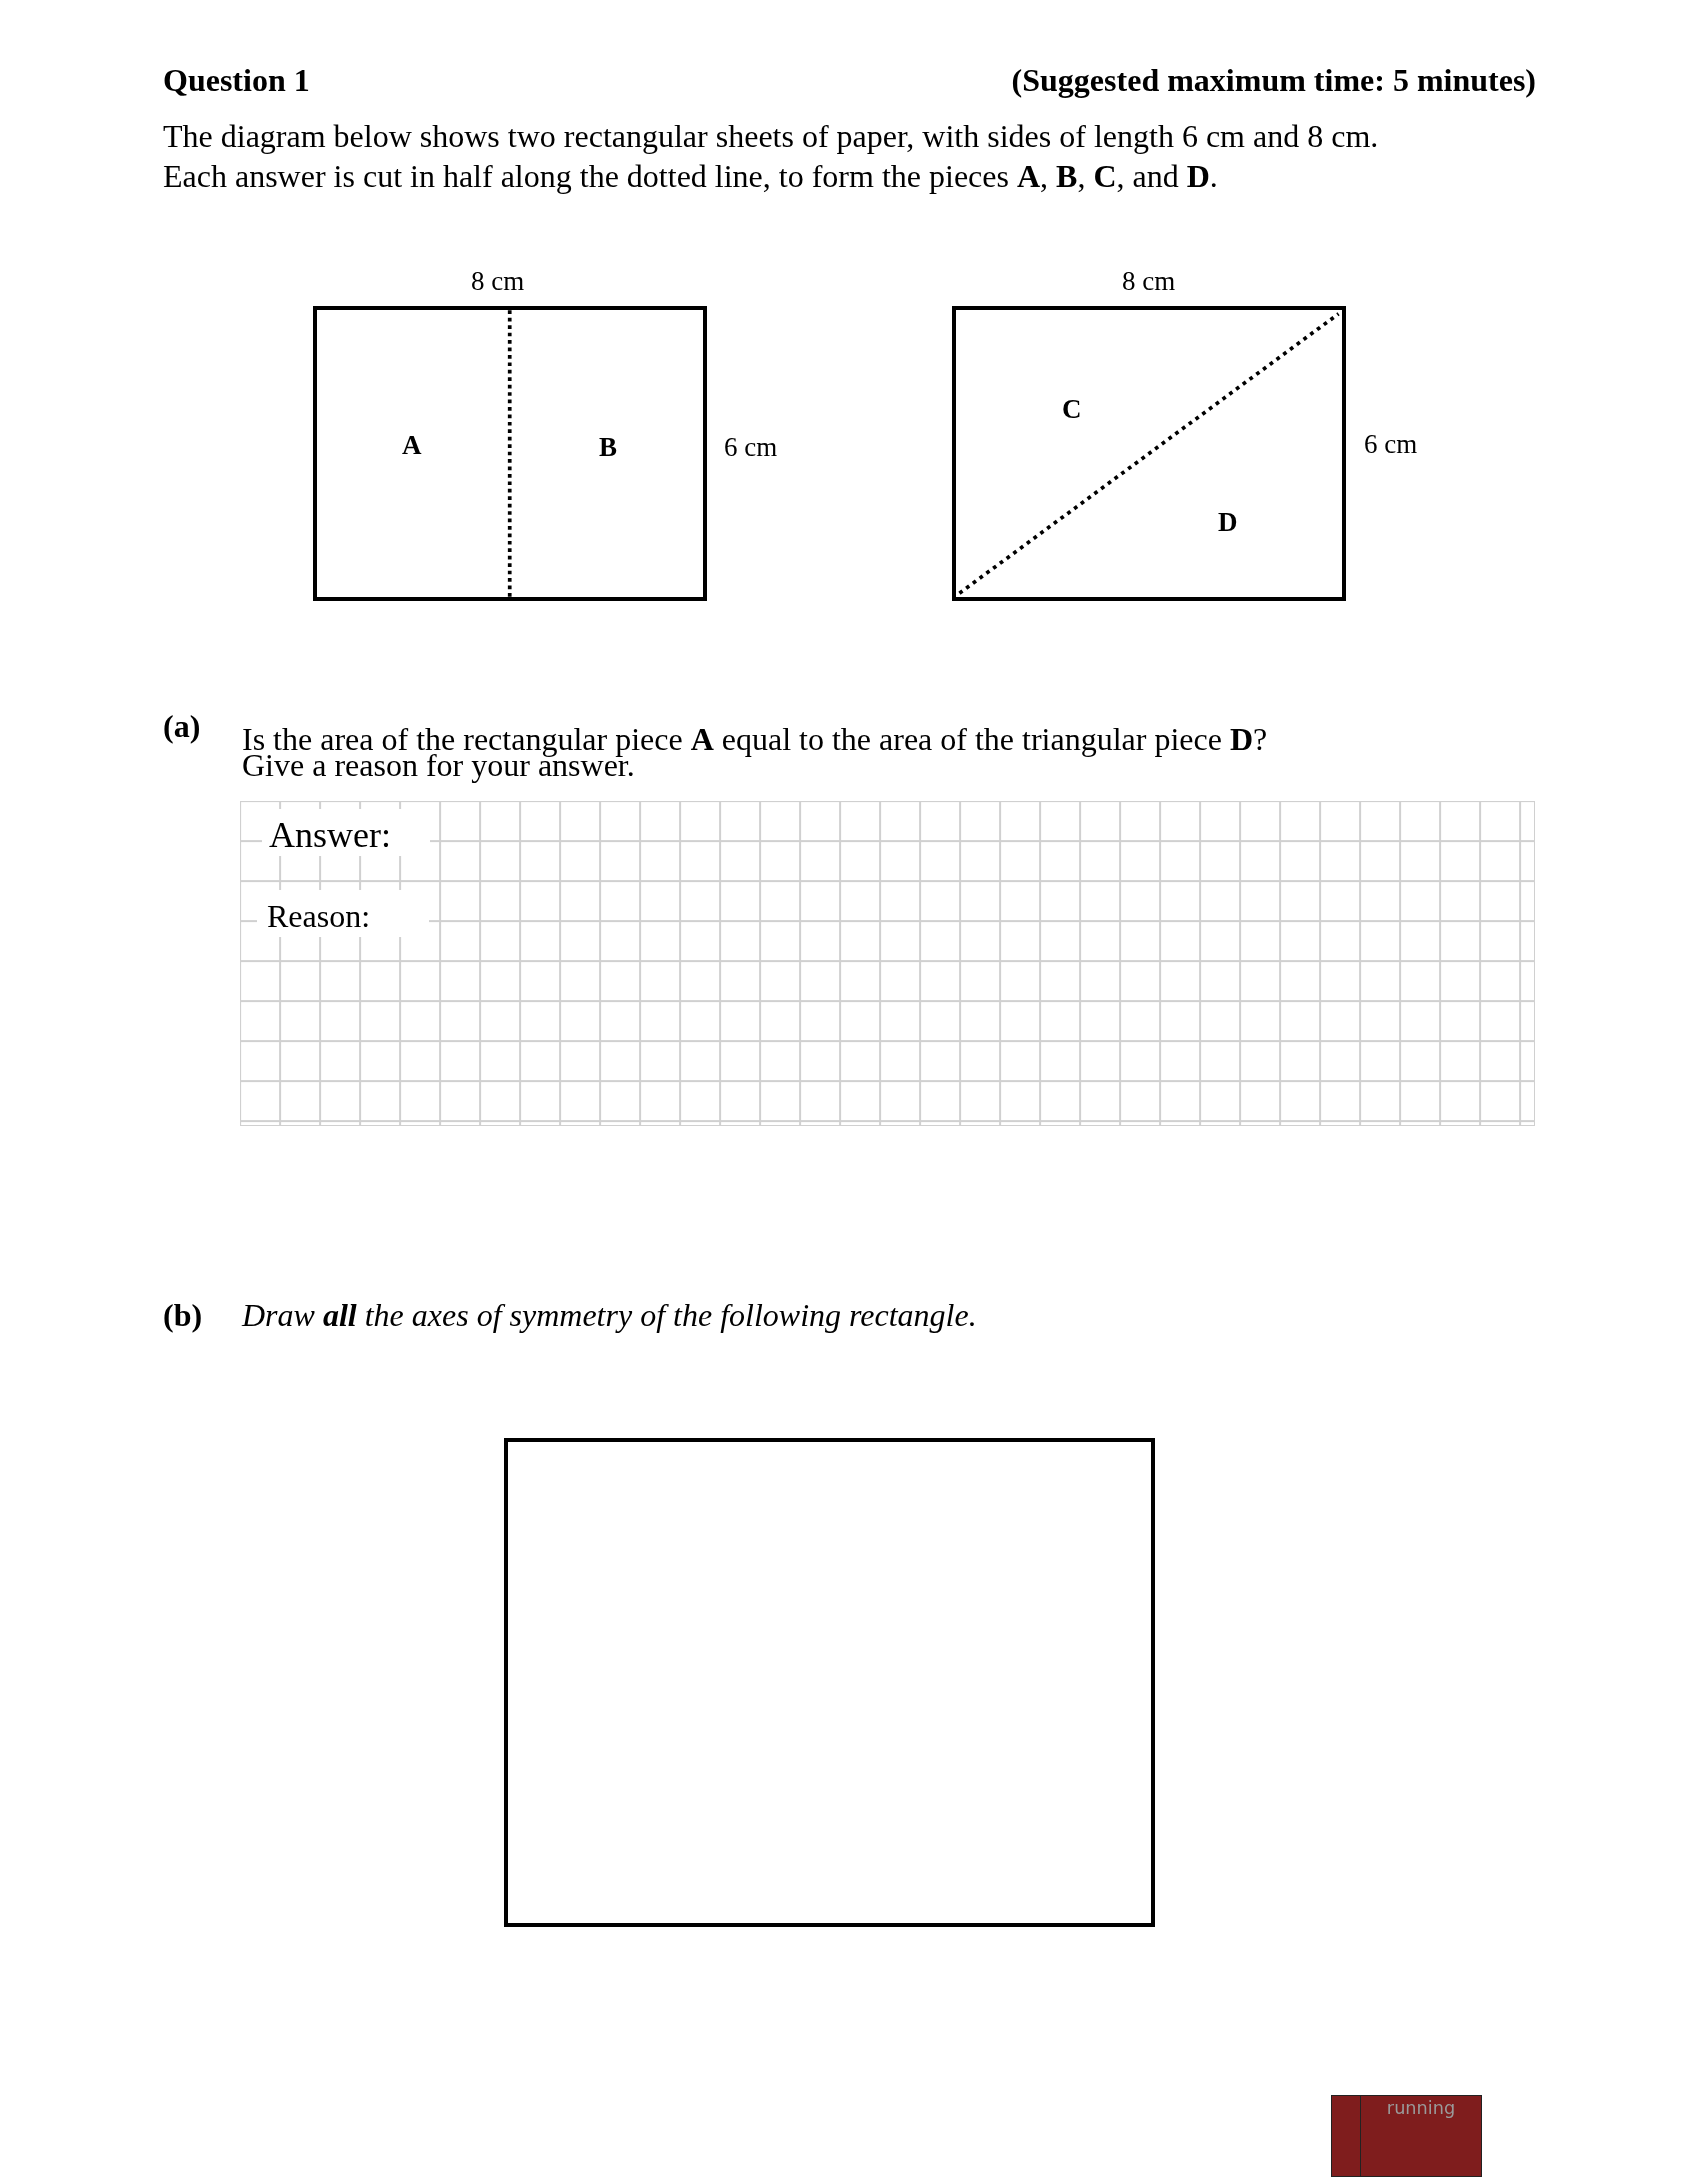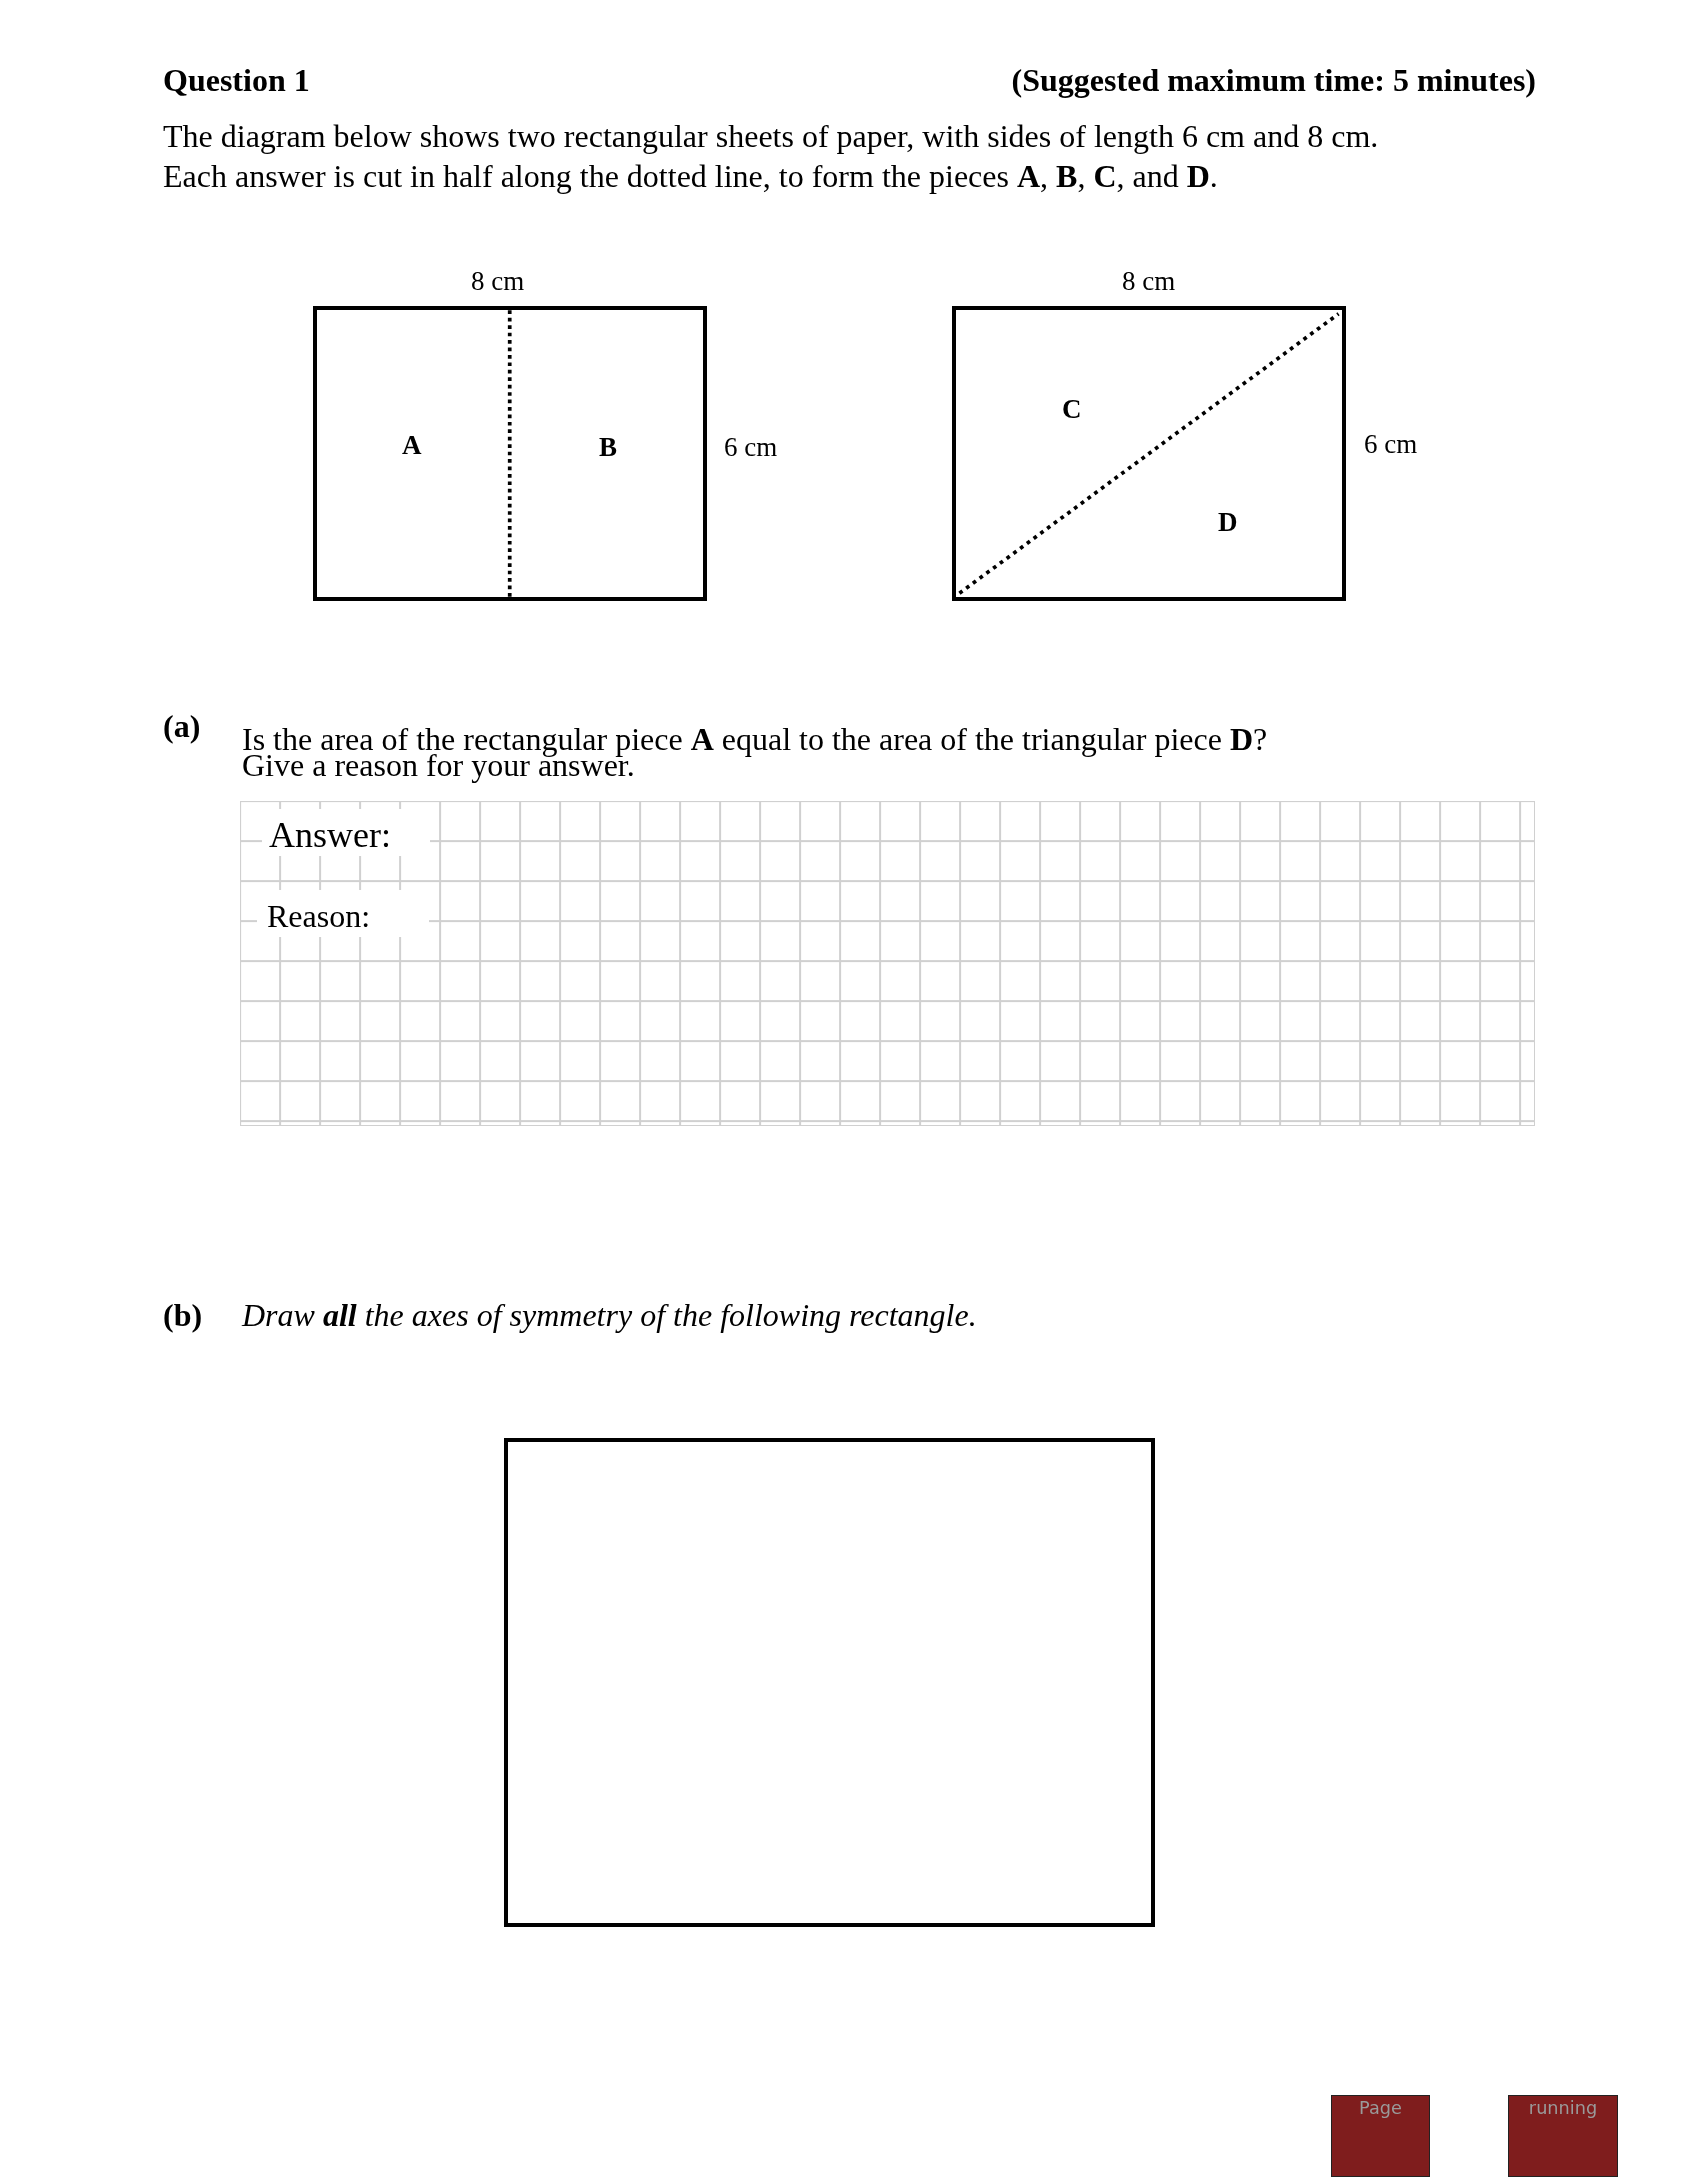--- a/index.html
+++ b/index.html
@@ -72,16 +72,16 @@
 
 <div class="abs t33 b" style="left:163px; top:1296px;">(b)</div>
 <div class="abs t33" style="left:242px; top:1296px;font-style:italic;">
   <span>Draw </span><b>all</b><span> the axes of symmetry of the following rectangle.</span>
 </div>
 <div class="rect" style="left:504px; top:1438px; width:651px; height:489px;"></div>
 
 <div class="footer-box" style="left:1331px; top:2095px; width:99px; height:82px;">
   <div class="footer-lbl">Page</div>
 </div>
-<div class="footer-box" style="left:1508px; top:2095px; width:110px; height:82px;">
+<div class="footer-box" style="left:1360px; top:2095px; width:122px; height:82px;">
   <div class="footer-lbl">running</div>
 </div>
 
 
 </body></html>

